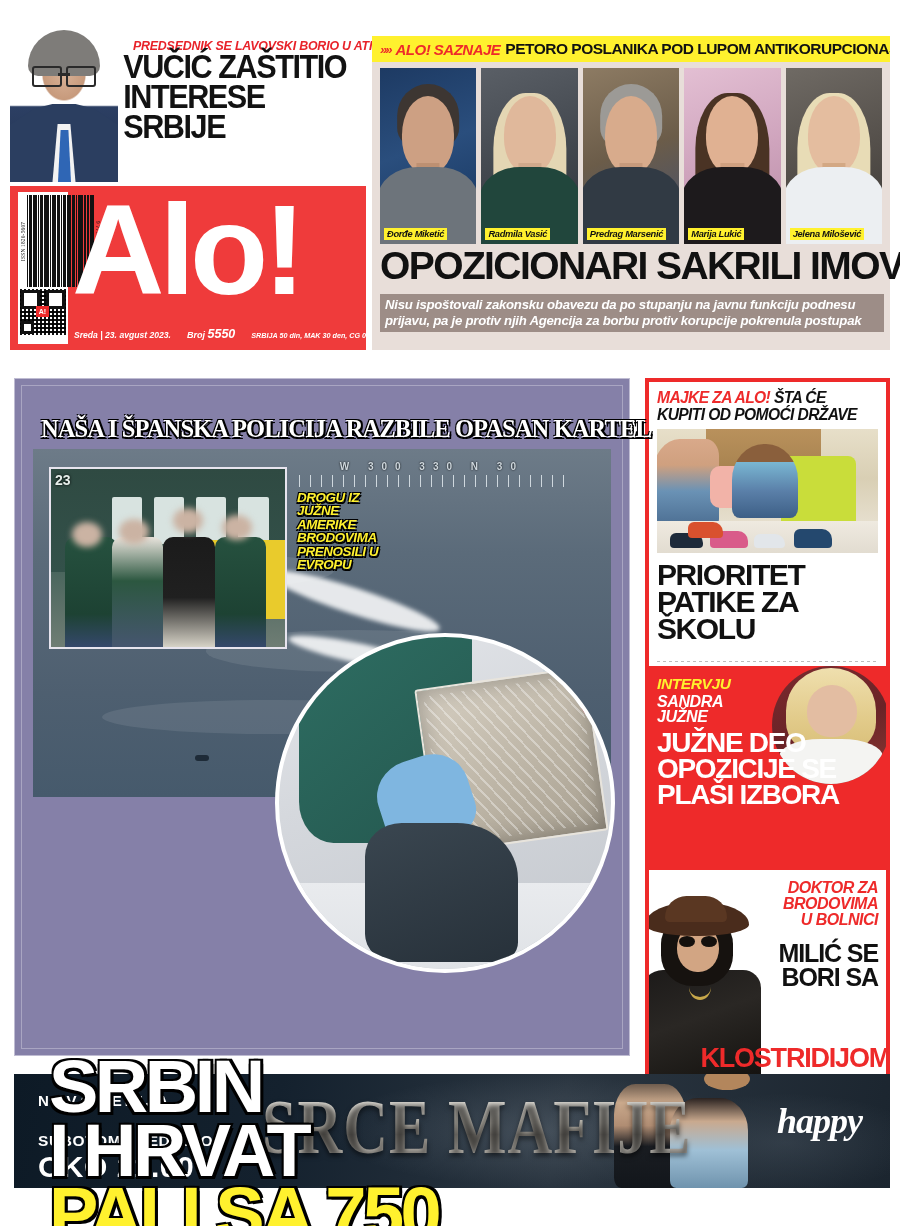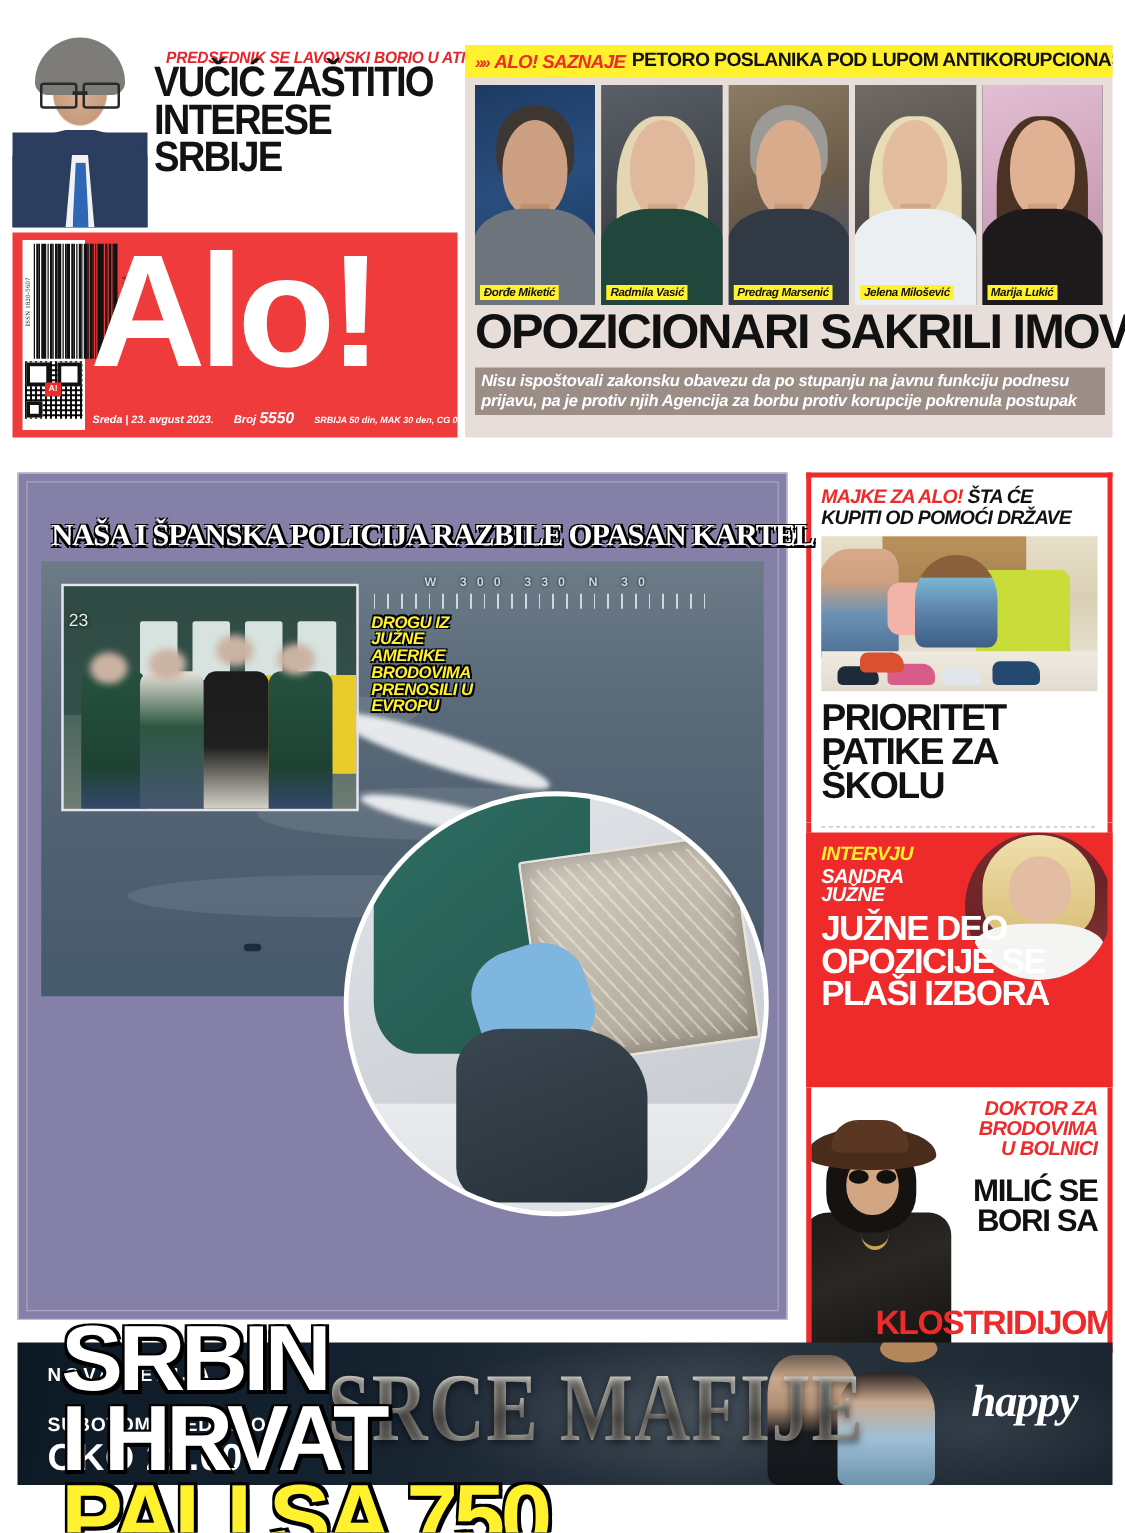--- a/index.html
+++ b/index.html
@@ -180,22 +180,22 @@
     border: 2px solid #e7e4ee; overflow: hidden;
   }
   .p1-ship { position:absolute; left:0; top:0; right:0; height:58%;
      background: linear-gradient(180deg,#2f4a42 0%, #33514a 100%); }
   .p1-win { position:absolute; top:16%; height:26%; width:13%; background:#d8e3e0; border-radius:2px;}
   .p1-yellow { position:absolute; right:0; top:40%; width:46%; height:44%; background:#e9cb2c;}
   .p1-guard { position:absolute; bottom:0; width:22%; height:62%;
      background: linear-gradient(180deg,#26513f 0%, #1d4233 70%, #35486b 100%); border-radius:10px 10px 0 0;}
   .p1-face { position:absolute; width:13%; height:14%; border-radius:50%;
      background:#cbb3a3; filter: blur(3px); }
-  .p1-23 { position:absolute; left:4px; top:3px; color:#e6eeea; font-weight:400; font-size:14px;
-     text-shadow:0 0 3px #000;margin-top:16px; }
+  .p1-23 { position:absolute; left:4px; top:3px; color:#e6eeea; font-weight:700; font-size:14px;
+     text-shadow:0 0 3px #000; }
 
   .ms-caption {
     position: absolute; left: 282px; top: 112px; width: 96px; z-index: 8;
     color: #fff12e; font-weight: 900; font-style: italic; font-size: 13.4px;
     line-height: 1.0; letter-spacing: -0.4px;
     text-shadow: 1.5px 1.5px 0 #000, -1px -1px 0 #000, 1.5px -1px 0 #000, -1px 1.5px 0 #000;
   }
 
   .ms-circle {
     position: absolute; right: 14px; top: 254px; width: 340px; height: 340px;
@@ -451,34 +451,34 @@
         </div>
         <div class="face">
           <div class="bg" style="background:linear-gradient(160deg,#8d7b63 0%,#6b5c49 48%,#3f4f73 100%)"></div>
           <div class="hair" style="background:#9c9a96"></div>
           <div class="head" style="background:#d8ab8c"></div>
           <div class="neck" style="background:#c79a7c"></div>
           <div class="body" style="background:#313a44"></div>
           <span class="tag">Predrag Marsenić</span>
         </div>
         <div class="face">
+          <div class="bg" style="background:linear-gradient(160deg,#e3bfd3 0%,#cfa4bd 50%,#b88aa5 100%)"></div>
+          <div class="hairlong" style="background:#4a3324"></div>
+          <div class="head" style="background:#e0b192"></div>
+          <div class="neck" style="background:#cfa080"></div>
+          <div class="body" style="background:#1d1a1c"></div>
+          <span class="tag">Marija Lukić</span>
+        </div>
+        <div class="face">
           <div class="bg" style="background:linear-gradient(160deg,#6f6a64 0%,#55504b 50%,#3a3633 100%)"></div>
           <div class="hairlong" style="background:#e8dcb6"></div>
           <div class="head" style="background:#e4bd9f"></div>
           <div class="neck" style="background:#d3a884"></div>
           <div class="body" style="background:#eceff2"></div>
           <span class="tag">Jelena Milošević</span>
-        </div>
-        <div class="face">
-          <div class="bg" style="background:linear-gradient(160deg,#e3bfd3 0%,#cfa4bd 50%,#b88aa5 100%)"></div>
-          <div class="hairlong" style="background:#4a3324"></div>
-          <div class="head" style="background:#e0b192"></div>
-          <div class="neck" style="background:#cfa080"></div>
-          <div class="body" style="background:#1d1a1c"></div>
-          <span class="tag">Marija Lukić</span>
         </div>
       </div>
 
       <div class="tr-head">OPOZICIONARI SAKRILI IMOVINU</div>
       <div class="tr-sub">Nisu ispoštovali zakonsku obavezu da po stupanju na javnu funkciju podnesu prijavu, pa je protiv njih Agencija za borbu protiv korupcije pokrenula postupak</div>
     </div>
   </div>
 
   <div class="main-story">
     <div class="ms-inner"></div>

